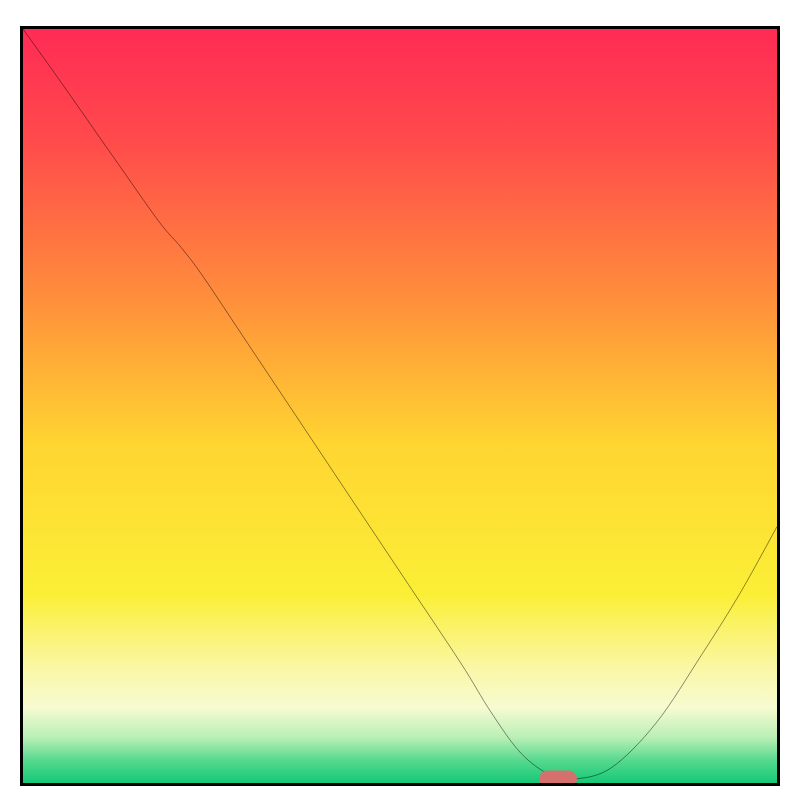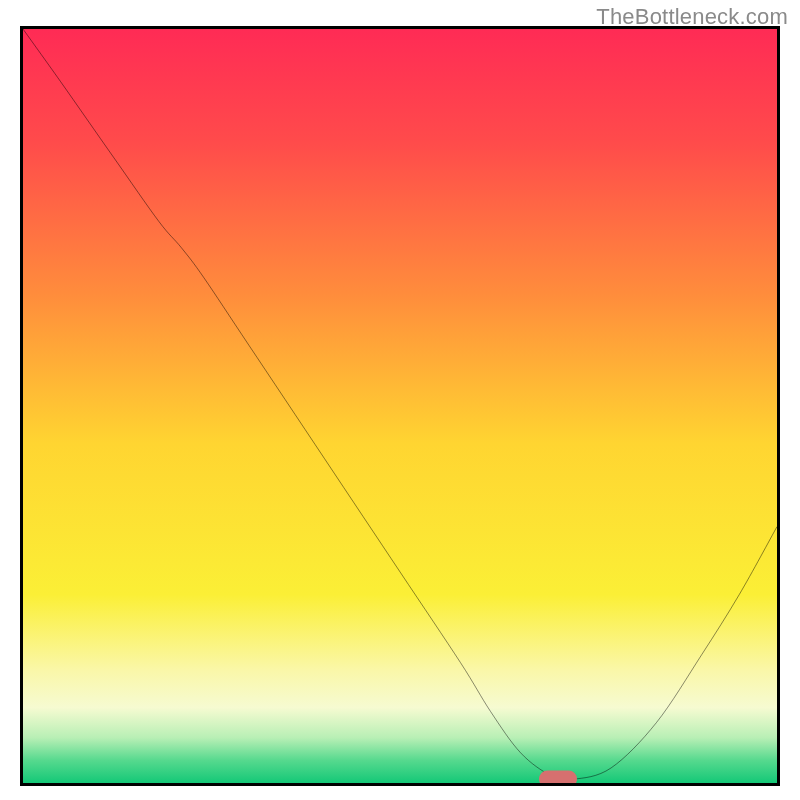--- a/index.html
+++ b/index.html
@@ -60,21 +60,20 @@
     background: #d6706f;
     z-index: 4;
     transform: translate(-50%, -50%);
   }
 </style>
 </head>
 <body>
 
 <div class="container">
 
-  <div class="watermark">TheBottleneck.com</div>
 
   <div class="plot-outer">
     <div class="plot-inner">
 
       <svg class="gradient-bg" viewBox="0 0 100 100" preserveAspectRatio="none">
         <defs>
           <linearGradient id="bg-grad" x1="0" y1="0" x2="0" y2="1">
               <stop offset="0%" stop-color="#ff2b55"></stop>
               <stop offset="15%" stop-color="#ff4b4b"></stop>
               <stop offset="35%" stop-color="#ff8c3c"></stop>

